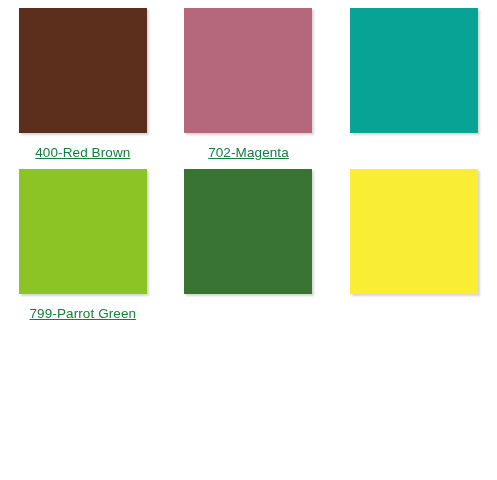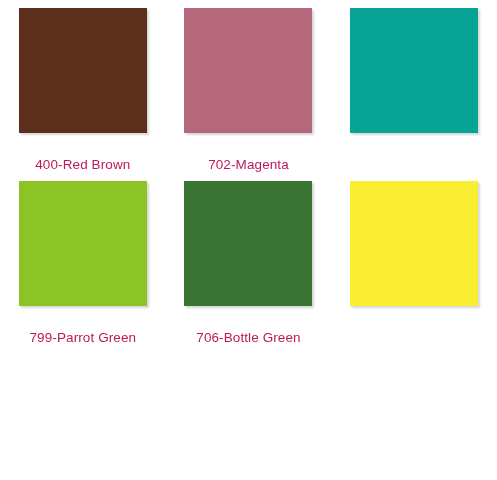--- a/index.html
+++ b/index.html
@@ -31,27 +31,28 @@
     box-sizing: border-box;
     padding-top: 8px;
   }
   .swatch-chip {
     width: 128px;
     height: 125px;
     box-sizing: border-box;
     box-shadow: 2px 2px 2px rgba(0, 0, 0, 0.16);
   }
   .swatch-label {
-    margin-top: 24px;
+    margin-top: 12px;
     font-size: 13.5px;
     line-height: 16px;
-    color: #be185d;
+    color: #15803d;
     text-align: center;
     white-space: nowrap;
     letter-spacing: 0.1px;
+    text-decoration: underline;
   }
 </style>
 </head>
 <body>
 
 <div id="swatch-grid">
 
   <div class="swatch-cell">
     <div class="swatch-chip" style="background-color: rgb(91, 47, 28);"></div>
     <div class="swatch-label">400-Red Brown</div>
@@ -69,20 +70,19 @@
   </div>
 
   <div class="swatch-cell">
     <div class="swatch-chip" style="background-color: rgb(140, 196, 37);"></div>
     <div class="swatch-label">799-Parrot Green</div>
   </div>
 
 
   <div class="swatch-cell">
     <div class="swatch-chip" style="background-color: rgb(58, 116, 53);"></div>
-    <div class="swatch-label">706-Bottle Green</div>
   </div>
 
   <div class="swatch-cell">
     <div class="swatch-chip" style="background-color: rgb(250, 238, 53);"></div>
   </div>
 
 </div>
 
 </body></html>

